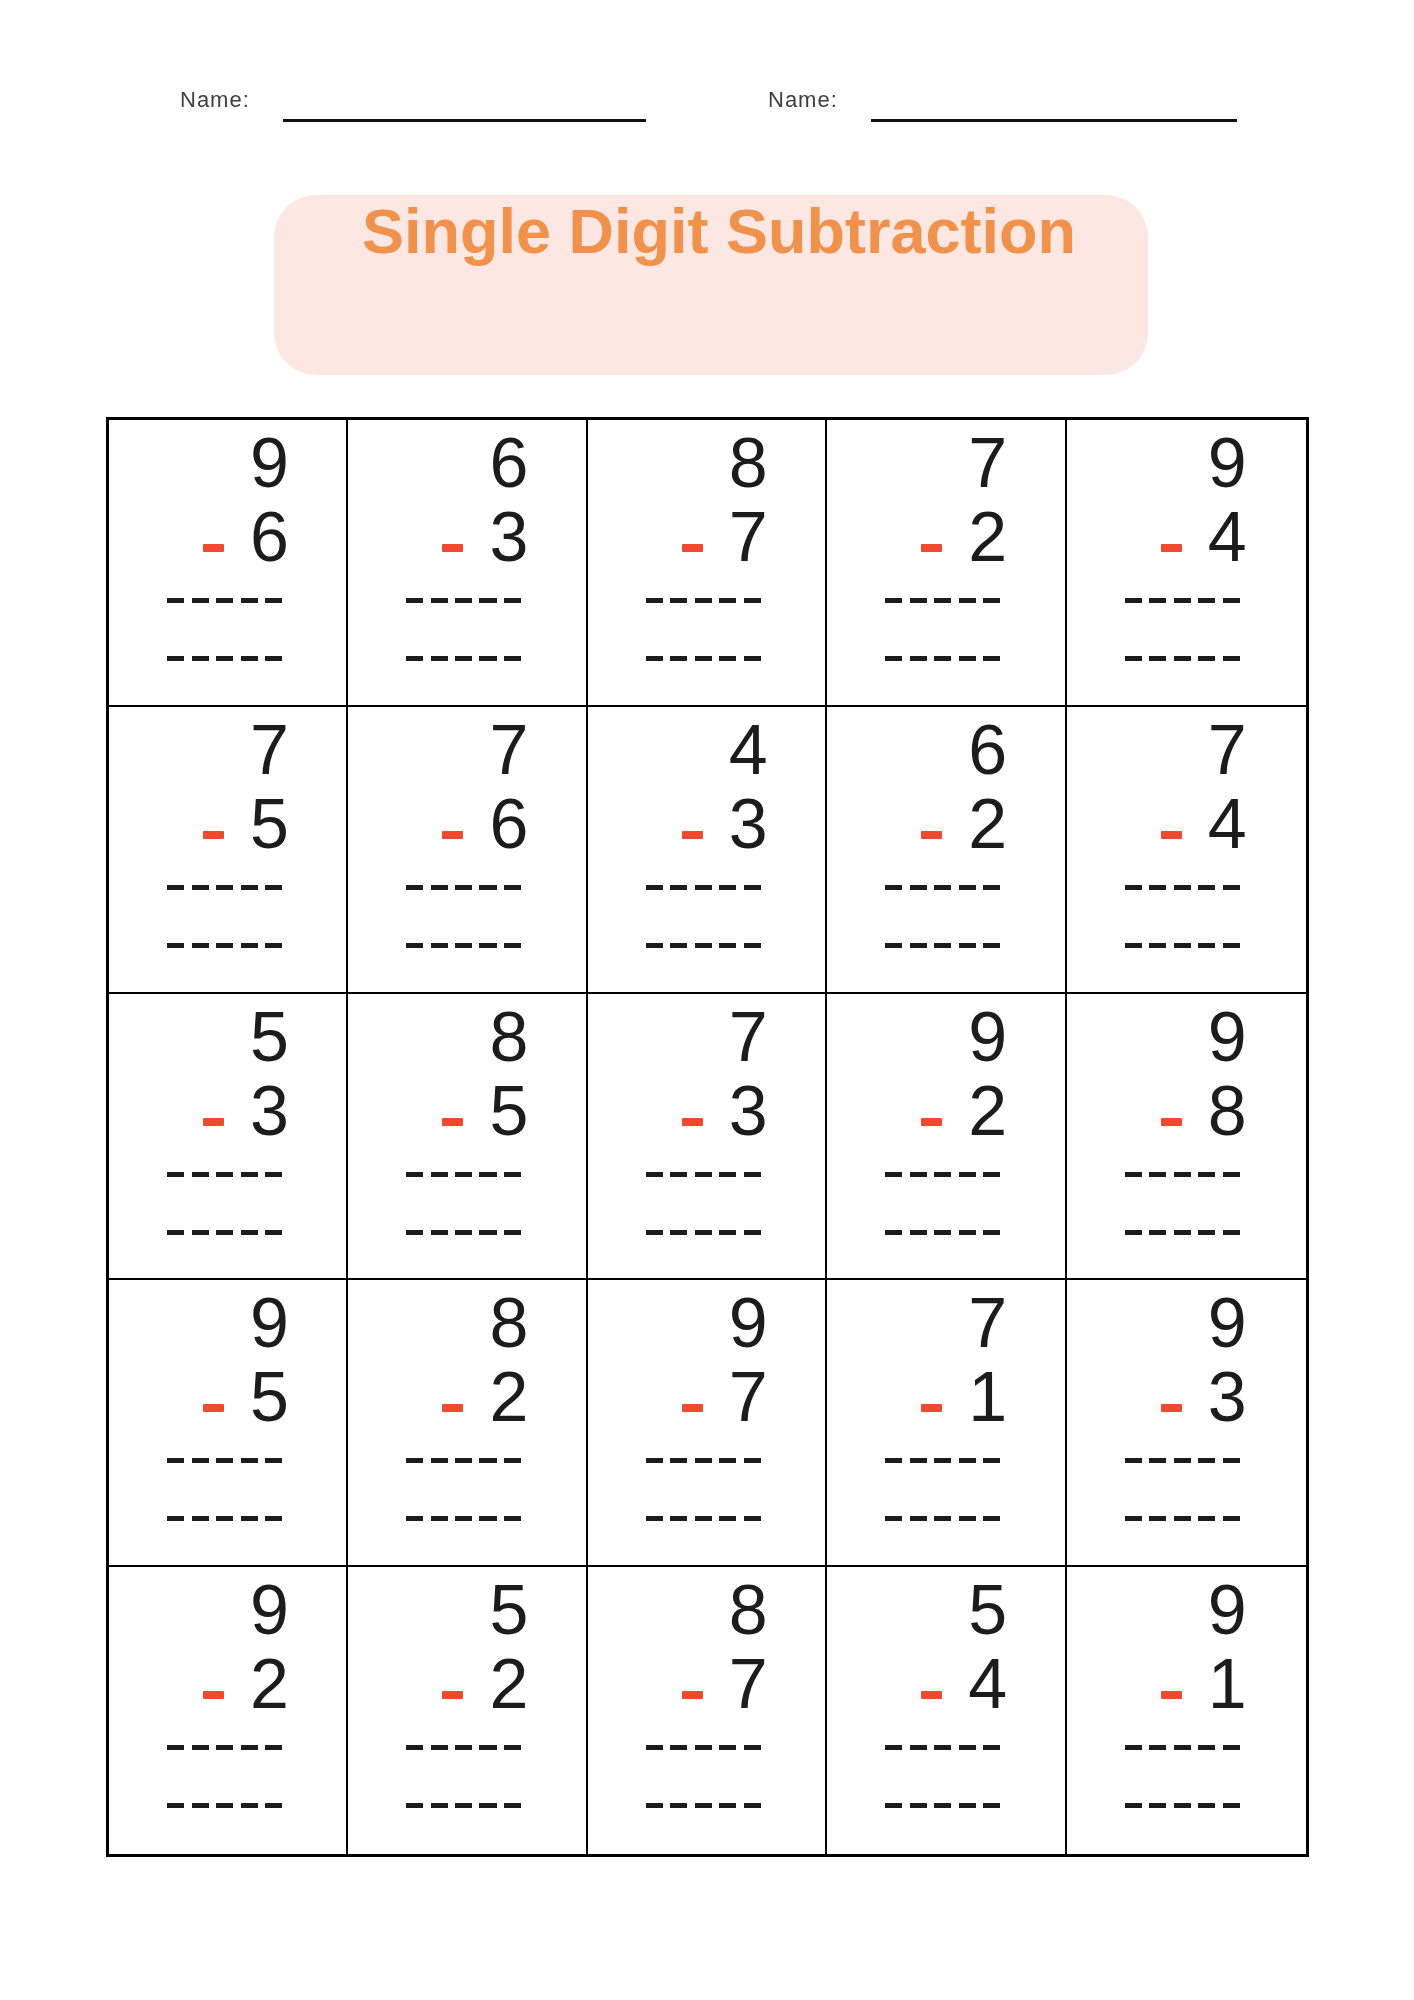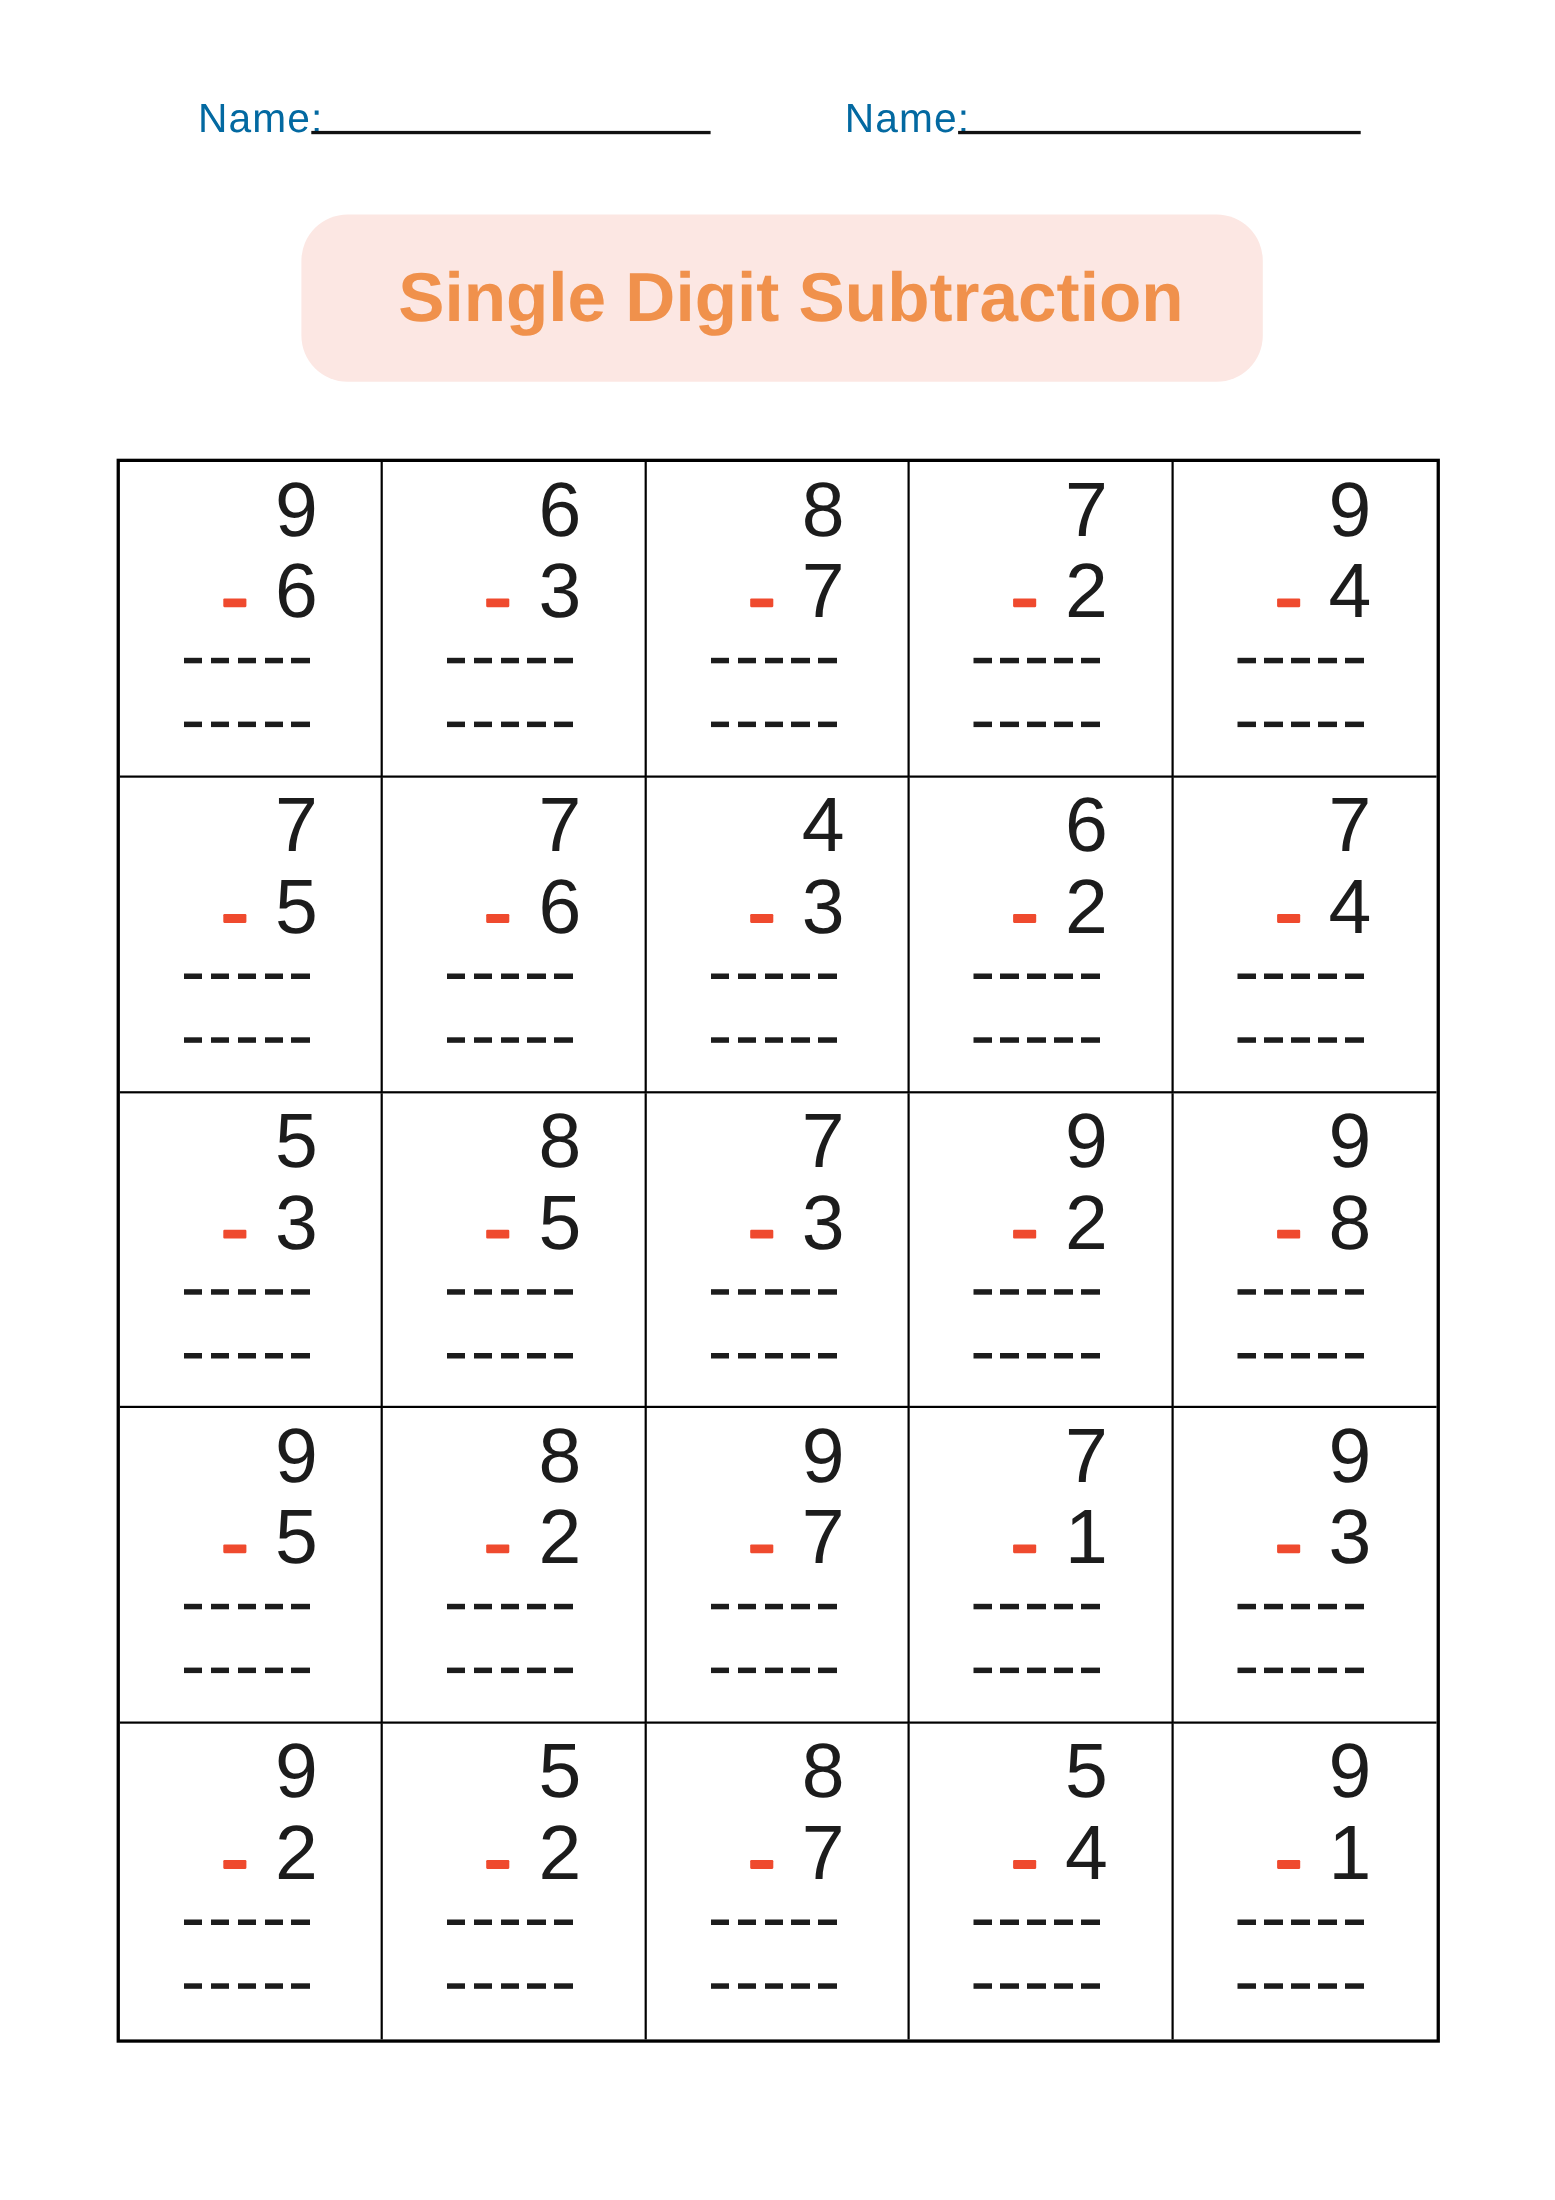--- a/index.html
+++ b/index.html
@@ -11,34 +11,34 @@
   }
   *{box-sizing:border-box;margin:0;padding:0;}
   html,body{background:#ffffff;}
   body{
     width:1414px;height:2000px;position:relative;
     font-family:"Liberation Sans","DejaVu Sans",sans-serif;
     color:var(--ink);
   }
   
   .hdr-label{
-    position:absolute;top:87px;font-size:37px;letter-spacing:1px;color:#0369a1;
+    position:absolute;top:87px;font-size:22px;letter-spacing:1px;color:#404040;
   }
   #name-label{left:180px;}
   #date-label{left:768px;}
   .fill-line{
     position:absolute;top:119px;height:3px;background:#111;
   }
   #name-line{left:283px;width:363px;}
   #date-line{left:871px;width:366px;}
   
   .banner{
-    position:absolute;left:274px;top:195px;width:874px;height:152px;
+    position:absolute;left:274px;top:195px;width:874px;height:180px;
     background:var(--title-bg);border-radius:42px;
-    display:flex;align-items:center;justify-content:center;padding-left:16px;
+    display:flex;justify-content:center;padding-left:16px;
   }
   .banner h1{
     font-size:63px;font-weight:bold;color:var(--title-fg);
     letter-spacing:0px;white-space:nowrap;
   }
   
   #grid{
     position:absolute;left:106px;top:417px;width:1203px;height:1440px;
     border:3px solid var(--line);
     display:grid;

